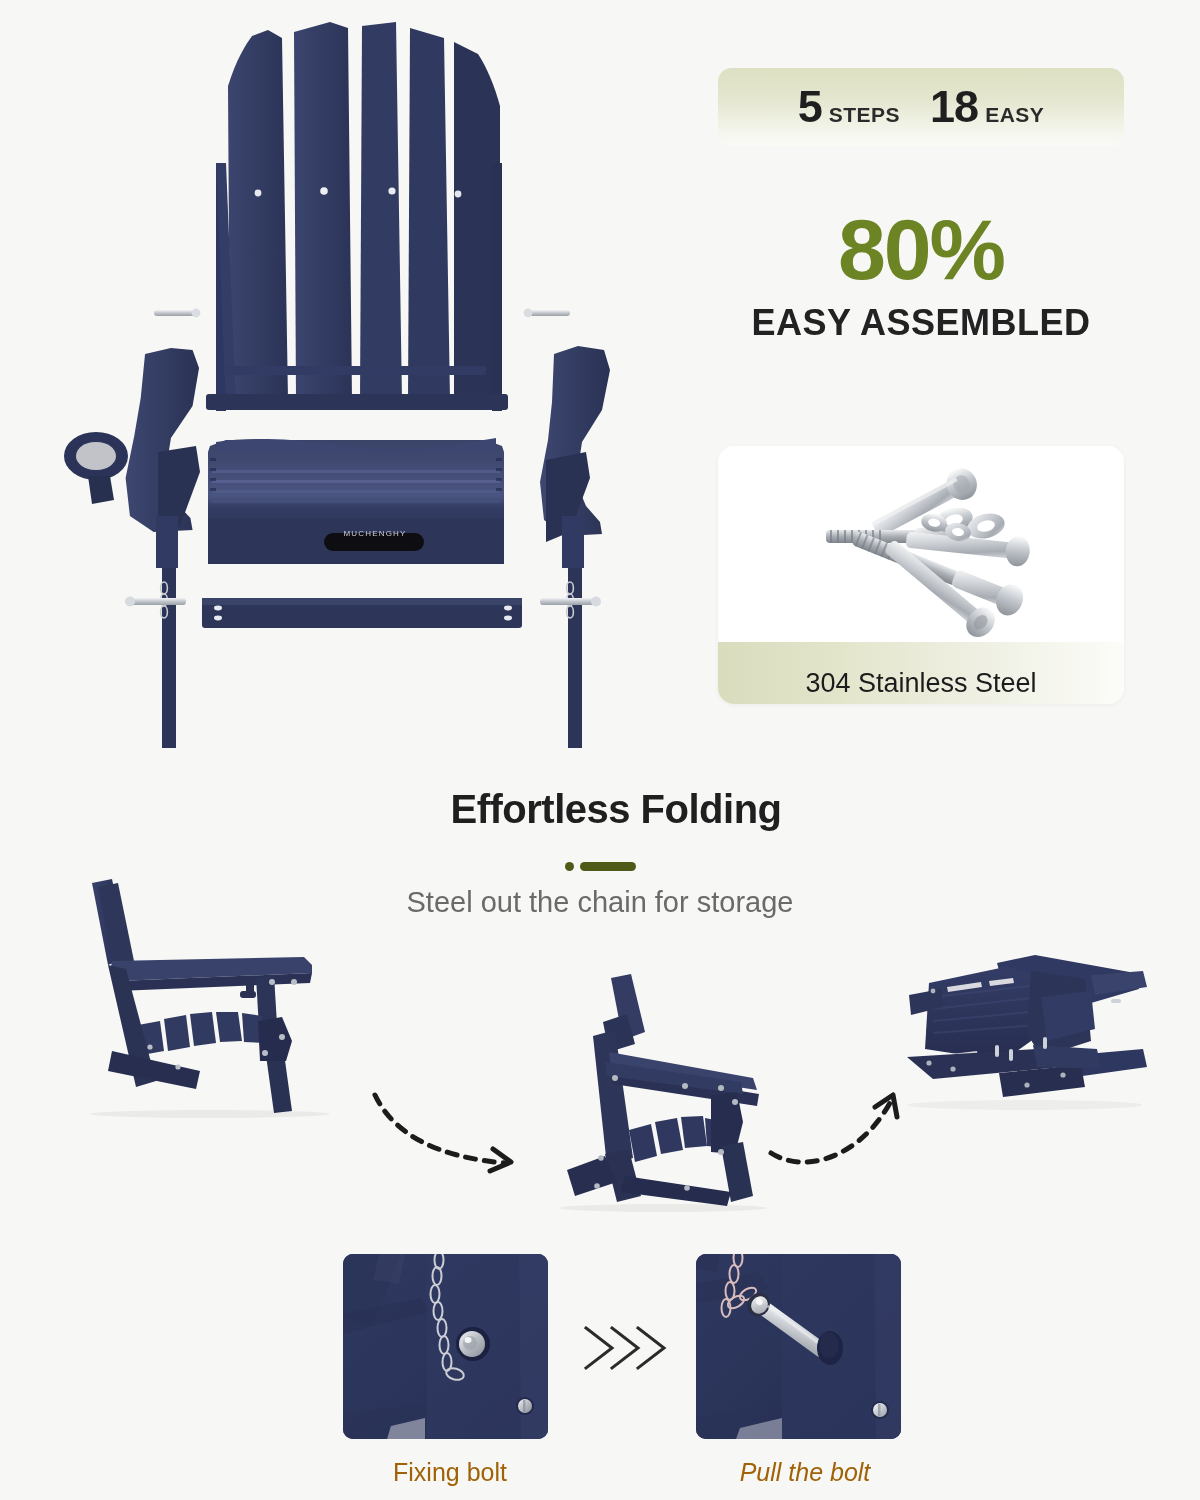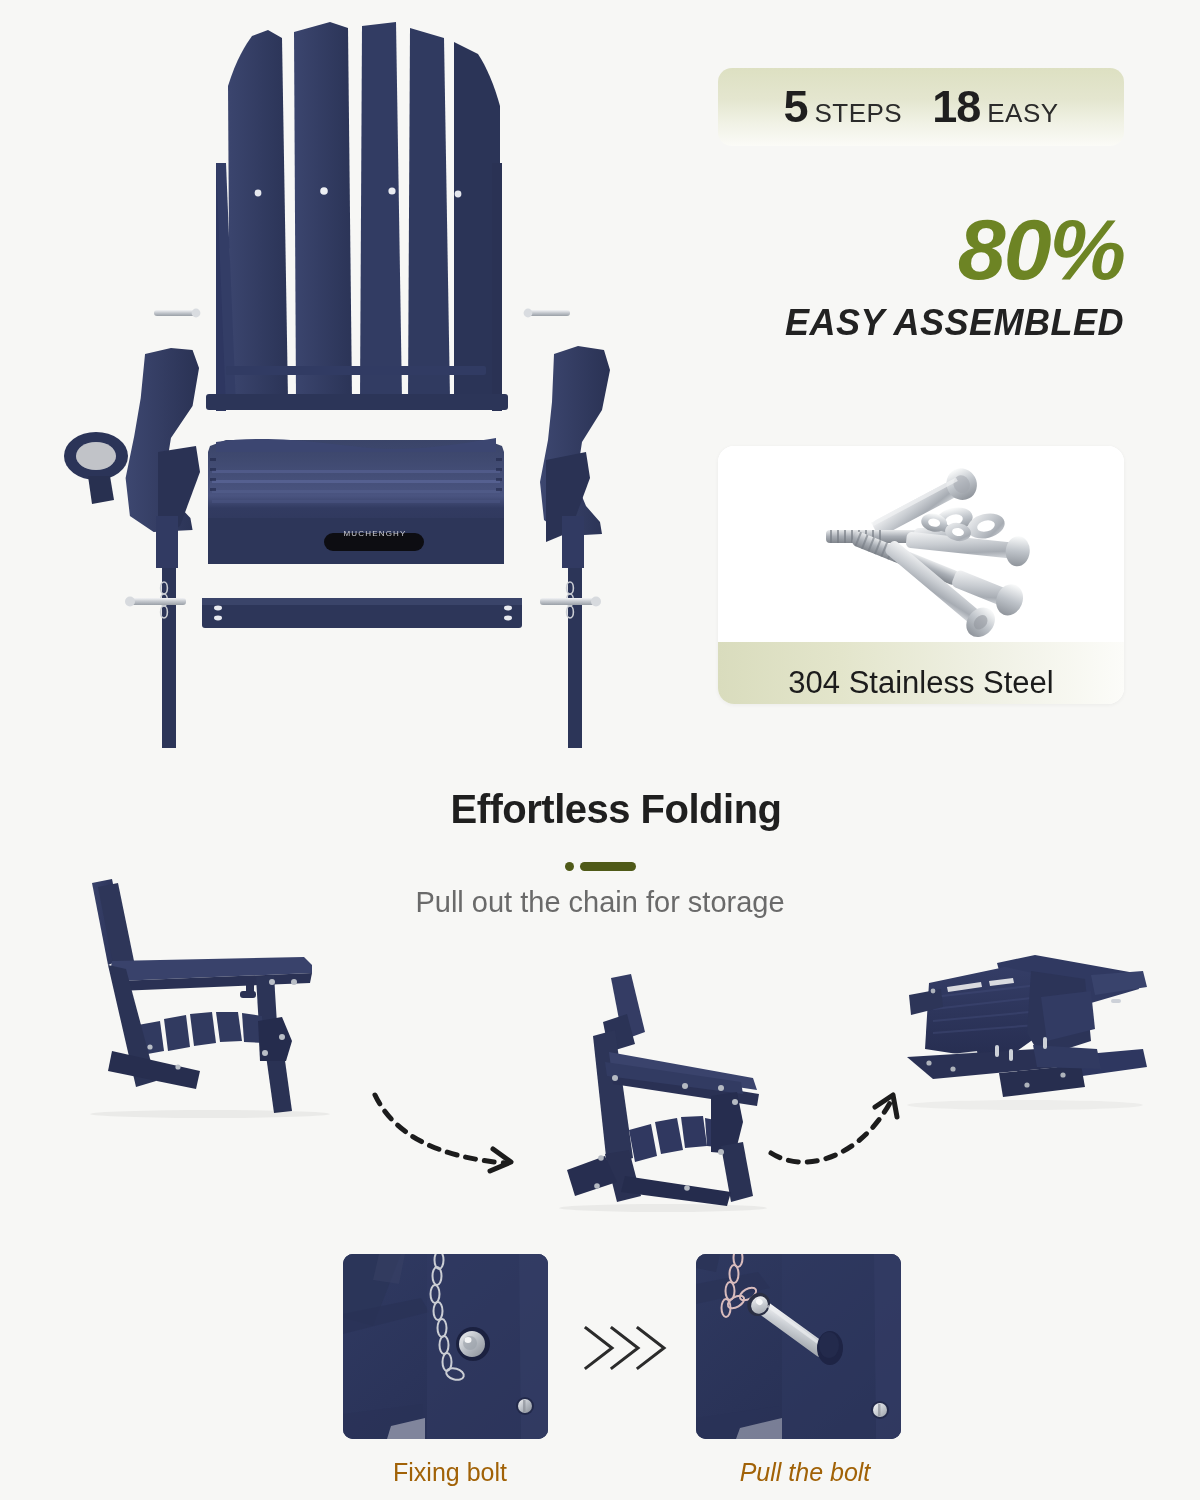--- a/index.html
+++ b/index.html
@@ -15,24 +15,24 @@
   
   #steps-badge {
     left: 718px; top: 68px; width: 406px; height: 78px;
     border-radius: 14px;
     background: linear-gradient(180deg, #dde0c2 0%, #e4e6cf 40%, #f1f2e6 72%, #fbfbf7 100%);
     display: flex; align-items: center; justify-content: center;
     gap: 30px;
   }
   .badge-group { display: flex; align-items: baseline; gap: 7px; }
   .badge-num { font-size: 45px; font-weight: bold; color: #1f1f1f; letter-spacing: -1px; }
-  .badge-unit { font-size: 26px; font-weight: normal; color: #2b2b2b; letter-spacing: .5px; }
+  .badge-unit { font-size: 21px; font-weight: bold; color: #2b2b2b; letter-spacing: .5px; }
 
   
-  #pct-block { left: 718px; top: 206px; width: 406px; text-align: right; font-style: italic; }
+  #pct-block { left: 718px; top: 206px; width: 406px; text-align: center; }
   #pct-value {
     font-size: 86px; font-weight: bold; color: #6d8424;
     letter-spacing: -2px; line-height: 1;
   }
   #pct-caption {
     font-size: 36px; font-weight: bold; color: #222; letter-spacing: .5px;
     margin-top: 10px;
   }
 
   
@@ -41,21 +41,21 @@
     border-radius: 16px; overflow: hidden;
     background: #fff;
     box-shadow: 0 1px 4px rgba(0,0,0,.05);
   }
   #steel-photo { position: absolute; inset: 0 0 62px 0; background: #fff; }
   #steel-footer {
     position: absolute; left: 0; right: 0; bottom: 0; height: 62px;
     background: linear-gradient(90deg, #d9dcbd 0%, #e3e5cb 30%, #eff0e3 65%, #fcfcf9 100%);
     display: flex; align-items: center; justify-content: center;
   }
-  #steel-label { font-size: 31px; color: #1c1c1c; margin-top: 20px; }
+  #steel-label { font-size: 27px; color: #1c1c1c; margin-top: 20px; }
 
   
   #section-heading {
     left: 16px; top: 787px; width: 1200px; text-align: center;
     font-size: 40px; font-weight: bold; color: #1f1f1f; letter-spacing: -.5px;
   }
   #heading-divider {
     left: 0; top: 862px; width: 1200px;
     display: flex; align-items: center; justify-content: center; gap: 6px;
   }
@@ -345,21 +345,21 @@
   <div id="steel-footer">
     <span id="steel-label">304 Stainless Steel</span>
   </div>
 </div>
 
 <div class="stage" id="section-heading">Effortless Folding</div>
 <div class="stage" id="heading-divider">
   <span class="dot"></span>
   <span class="bar"></span>
 </div>
-<div class="stage" id="section-sub">Pull out the chain for storage</div>
+<div class="stage" id="section-sub">Steel out the chain for storage</div>
 
 <div class="stage" style="left:60px; top:865px;">
   <svg width="310" height="250" viewBox="0 0 310 250">
     <defs>
       <linearGradient id="c1a" x1="0" y1="0" x2="1" y2="0">
         <stop offset="0" stop-color="#38416a"></stop>
           <stop offset="1" stop-color="#252c4f"></stop>
       </linearGradient>
     </defs>
 

